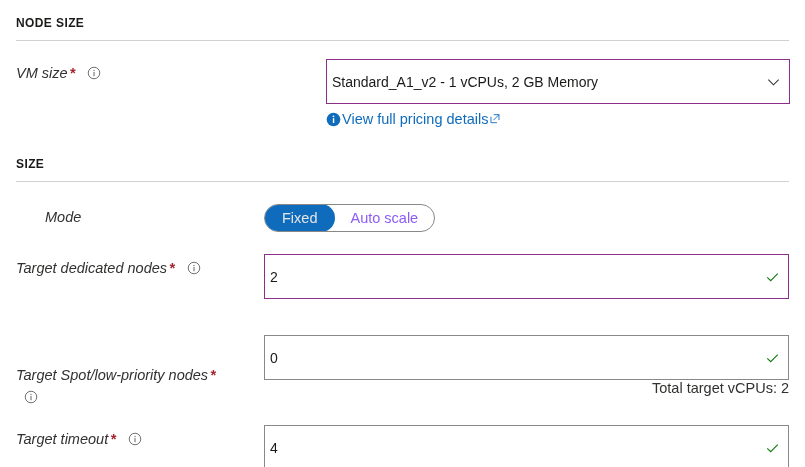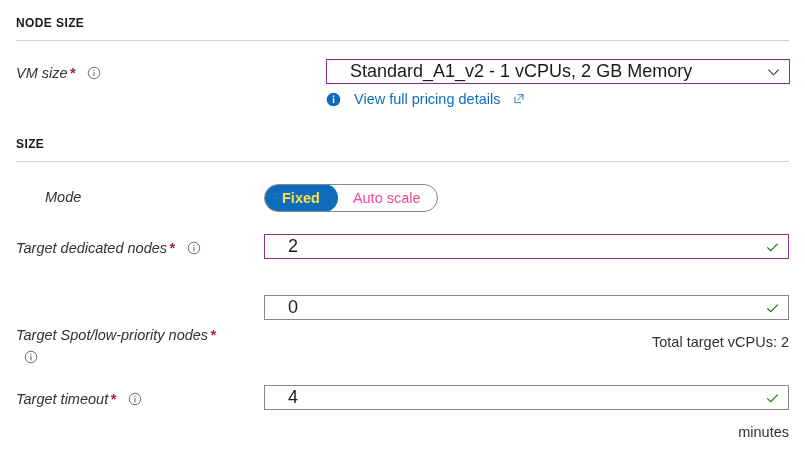--- a/index.html
+++ b/index.html
@@ -71,27 +71,27 @@
     width: 14px;
     height: 14px;
     margin-left: 8px;
   }
   .info-icon svg { display: block; }
 
   
   .input-box {
     position: relative;
     box-sizing: border-box;
-    height: 25px;
+    height: 45px;
     border: 1px solid #8a8886;
     background: #ffffff;
     display: flex;
     align-items: center;
-    padding: 0 30px 0 23px;
-    font-size: 18px;
+    padding: 0 30px 0 5px;
+    font-size: 14px;
     color: #1b1a19;
   }
   .input-box.focused {
     border: 1px solid #8b2f8b;
   }
   .input-value {
     white-space: nowrap;
     overflow: hidden;
     text-overflow: ellipsis;
   }
@@ -102,21 +102,21 @@
     transform: translateY(-50%);
     display: flex;
     align-items: center;
   }
   .adorn svg { display: block; }
 
   
   .pricing-link {
     display: flex;
     align-items: center;
-    gap: 13px;
+    gap: 1px;
     margin-top: 7px;
     font-size: 14.5px;
     color: #0f6cbd;
     cursor: pointer;
     width: fit-content;
   }
   .pricing-link .link-text { text-decoration: none; }
   .info-filled { width: 15px; height: 15px; flex: 0 0 15px; }
   .info-filled svg { display: block; }
   .ext-icon { width: 12px; height: 12px; flex: 0 0 12px; }
@@ -135,40 +135,40 @@
     width: fit-content;
   }
   .toggle-opt {
     font-size: 14.5px;
     line-height: 1;
     padding: 0 16px;
     height: 26px;
     display: flex;
     align-items: center;
     justify-content: center;
-    color: #ec4899;
+    color: #8b5cf6;
     cursor: pointer;
     border-radius: 999px;
     white-space: nowrap;
   }
   .toggle-opt.active {
     background: #0f6cbd;
-    color: #fde047;
-    font-weight: bold;
+    color: #e5e5e5;
+    font-weight: normal;
     margin: -1px;
     height: 28px;
     padding: 0 18px;
   }
 
   
   .helper {
     font-size: 14.5px;
     color: #323130;
     text-align: right;
-    margin-top: 14px;
+    margin-top: 0;
   }
 </style>
 </head>
 <body>
 
 <div class="page">
 
   <div style="height:16px"></div>
   <div class="section-title">NODE SIZE</div>
   <div style="height:10px"></div>

